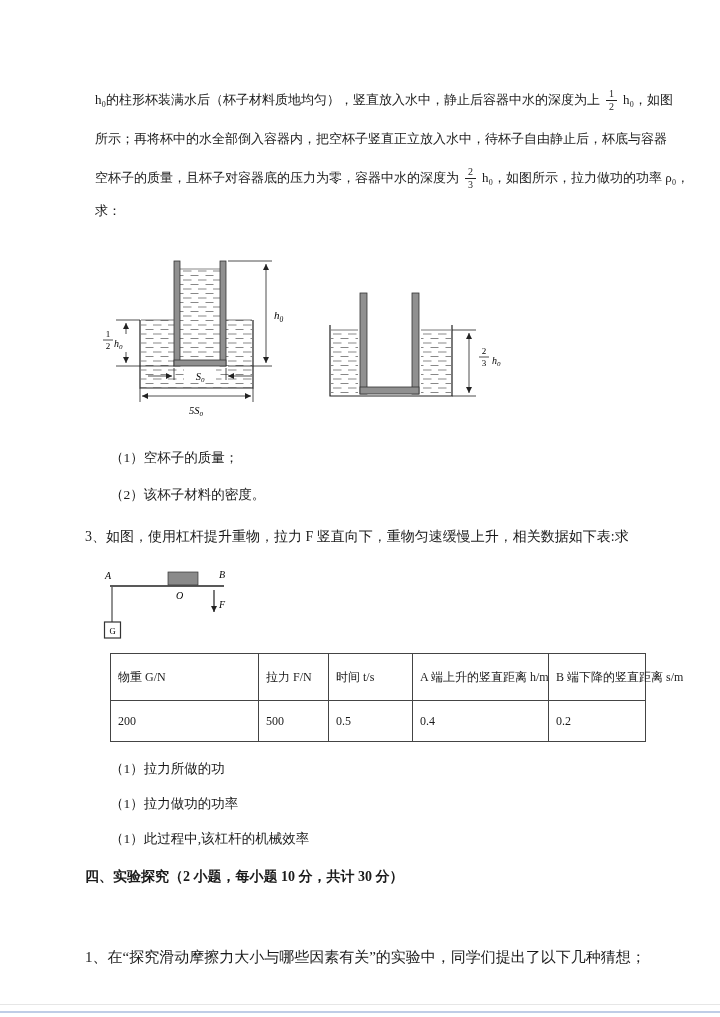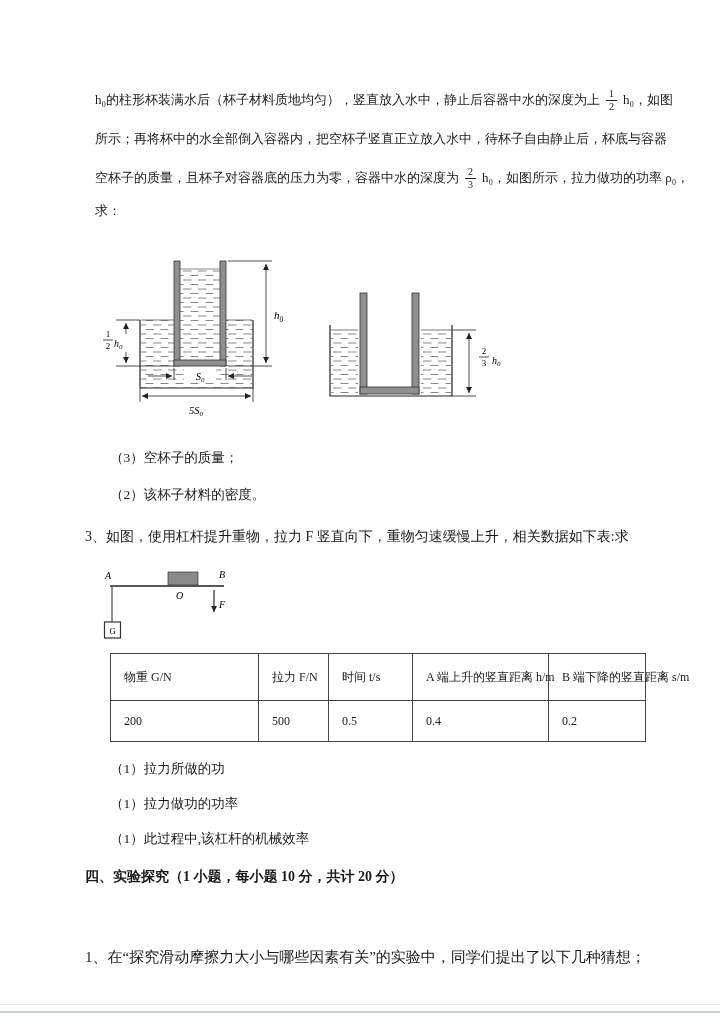--- a/index.html
+++ b/index.html
@@ -24,21 +24,21 @@
   .q3i2{left:110px;top:795px}
   .q3i3{left:110px;top:830px}
   .sec{left:85px;top:868px;font-weight:bold;font-size:14px;white-space:nowrap;}
   .q41{left:85px;top:948px;font-size:15px;white-space:nowrap;}
 
   .fig{left:100px;top:228px;}
   .lever{left:102px;top:566px;}
 
   .tblwrap{left:110px;top:653px;}
   table.data{border-collapse:collapse;table-layout:fixed;width:535px;}
-  table.data td{border:1px solid #444;font-size:12px;padding:0 13px;vertical-align:middle;
+  table.data td{border:1px solid #444;font-size:12px;padding:0 7px;vertical-align:middle;
                 white-space:nowrap;overflow:visible;}
   tr.hrow td{height:46px;}
   tr.vrow td{height:40px;font-size:12px;}
 
   .footline1{left:0;right:0;top:1004px;height:1px;background:#e6e6e6;}
   .footline2{left:0;right:0;top:1011px;height:2px;background:#bfcde6;}
 
   svg text{font-family:"Liberation Serif","DejaVu Serif",serif;}
 </style>
 </head>
@@ -147,21 +147,21 @@
       <line x1="352" y1="168" x2="376" y2="168"></line>
       <line x1="369" y1="105" x2="369" y2="165" marker-start="url(#arr)" marker-end="url(#arr)"></line>
     </g>
     <text x="384" y="126" font-size="9" text-anchor="middle">2</text>
     <line x1="379" y1="129" x2="389" y2="129" stroke="#222" stroke-width="0.8"></line>
     <text x="384" y="138" font-size="9" text-anchor="middle">3</text>
     <text x="392" y="136" font-size="10" font-style="italic"><tspan>h</tspan><tspan font-size="7" dy="2">0</tspan></text>
   </g>
 </svg>
 
-<div class="abs item q2i1">（3）空杯子的质量；</div>
+<div class="abs item q2i1">（1）空杯子的质量；</div>
 <div class="abs item q2i2">（2）该杯子材料的密度。</div>
 
 <div class="abs q3stem">3、如图，使用杠杆提升重物，拉力 F 竖直向下，重物匀速缓慢上升，相关数据如下表:求</div>
 
 <svg class="abs lever" width="150" height="82" viewBox="0 0 150 82">
   <defs>
     <marker id="arr2" markerWidth="7" markerHeight="7" refX="6" refY="3" orient="auto" markerUnits="userSpaceOnUse">
       <path d="M0,0 L6,3 L0,6 Z" fill="#222"></path>
     </marker>
   </defs>
@@ -202,17 +202,17 @@
       <td>0.2</td>
     </tr>
   </tbody>
     </table>
 </div>
 
 <div class="abs item q3i1">（1）拉力所做的功</div>
 <div class="abs item q3i2">（1）拉力做功的功率</div>
 <div class="abs item q3i3">（1）此过程中,该杠杆的机械效率</div>
 
-<div class="abs sec">四、实验探究（1 小题，每小题 10 分，共计 20 分）</div>
+<div class="abs sec">四、实验探究（2 小题，每小题 10 分，共计 30 分）</div>
 <div class="abs q41">1、在“探究滑动摩擦力大小与哪些因素有关”的实验中，同学们提出了以下几种猜想；</div>
 
 <div class="abs footline1"></div>
 <div class="abs footline2"></div>
 
 </body></html>

